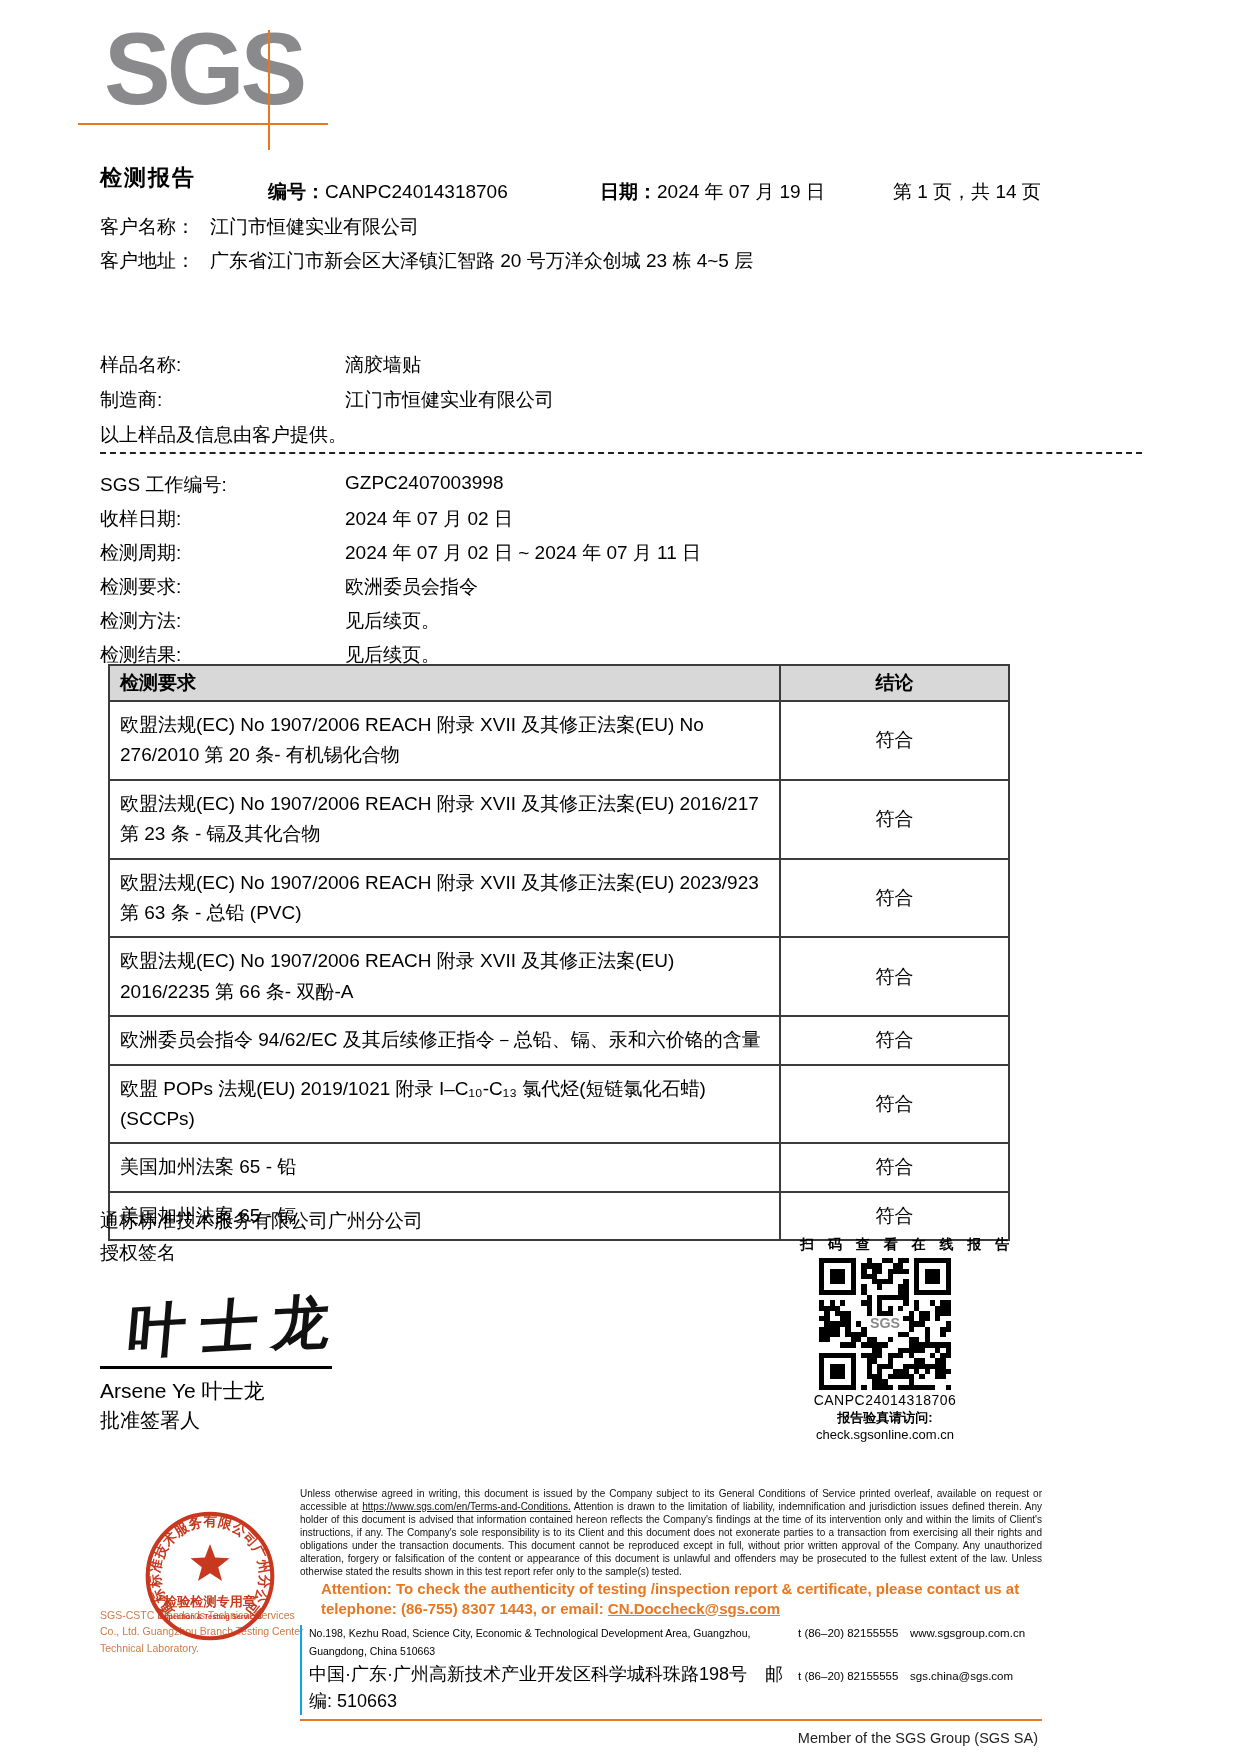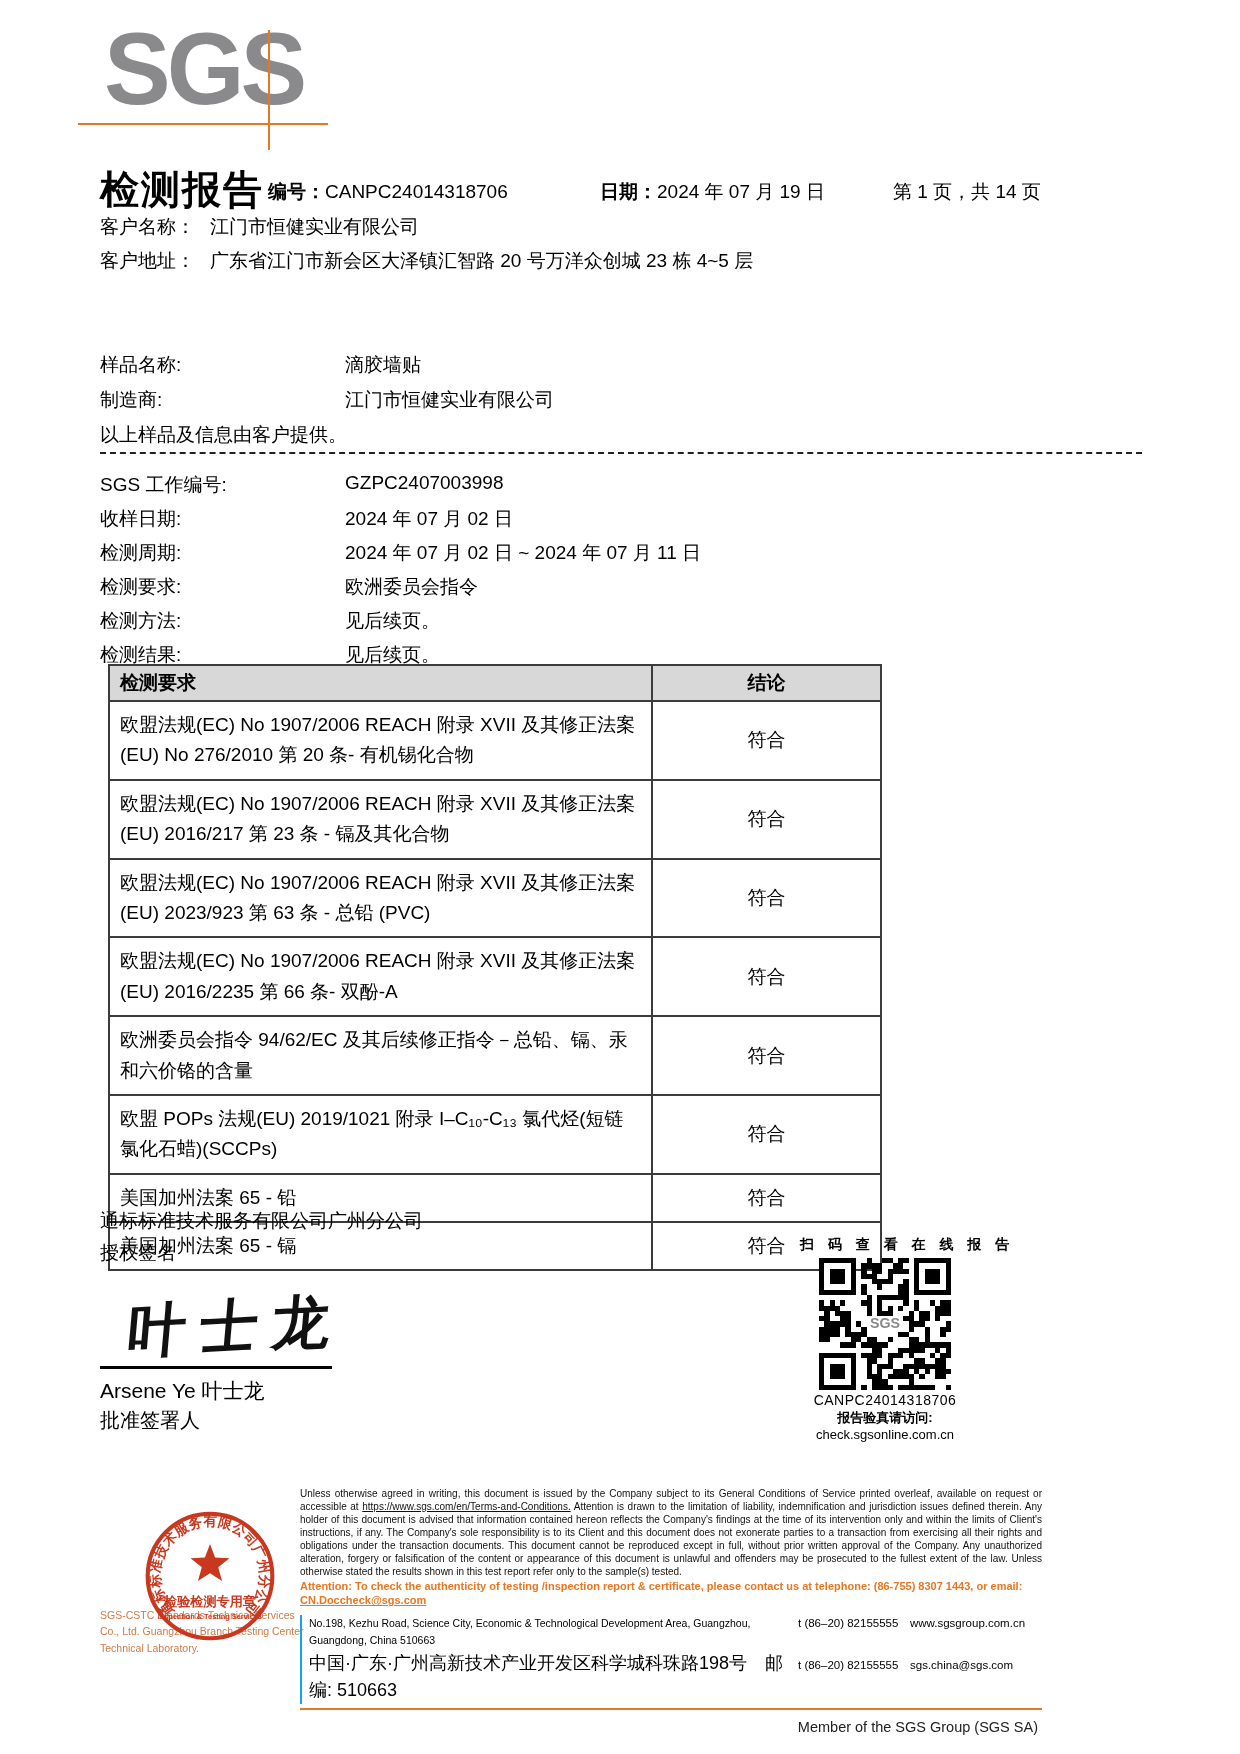--- a/index.html
+++ b/index.html
@@ -9,41 +9,41 @@
   }
   
   .logo{position:absolute;left:96px;top:18px;width:230px;height:130px;}
   .logo-text{
     position:absolute;left:8px;top:0px;font-size:100px;font-weight:bold;color:#8a8a8d;
     letter-spacing:-4px;line-height:1;transform:scaleY(1.02);
   }
   .logo-vline{position:absolute;left:172px;top:12px;width:2px;height:120px;background:#e87722;}
   .logo-hline{position:absolute;left:-18px;top:105px;width:250px;height:2px;background:#e87722;}
   
-  .report-title{position:absolute;left:100px;top:163px;font-size:39px;font-weight:bold;letter-spacing:2px;}
+  .report-title{position:absolute;left:100px;top:163px;font-size:22px;font-weight:bold;letter-spacing:2px;}
   .hdr-item{position:absolute;top:179px;font-size:19px;white-space:nowrap;}
   .hdr-label{font-weight:bold;}
   .hdr-no{left:268px;}
   .hdr-date{left:600px;}
   .hdr-page{left:893px;font-weight:normal;}
   
   .kv{position:absolute;font-size:19px;white-space:nowrap;}
   .kv .v{position:absolute;white-space:nowrap;}
   .cust-name{left:100px;top:214px;}
   .cust-addr{left:100px;top:248px;}
   .samp-name{left:100px;top:352px;}
   .samp-manu{left:100px;top:387px;}
   .samp-note{left:100px;top:422px;font-size:19px;position:absolute;}
   .dash-sep{position:absolute;left:100px;top:452px;width:1042px;border-top:2px dashed #222;}
   .job-row{position:absolute;left:100px;font-size:19px;white-space:nowrap;}
   .job-row .v{position:absolute;left:245px;white-space:nowrap;}
   .cust-row .v{position:absolute;left:110px;white-space:nowrap;}
   .samp-row .v{position:absolute;left:245px;white-space:nowrap;}
   
-  .results{position:absolute;left:108px;top:664px;width:774px;border-collapse:collapse;font-size:19px;}
+  .results{position:absolute;left:108px;top:664px;width:902px;border-collapse:collapse;font-size:19px;}
   .results th,.results td{border:2px solid #3b3b3b;}
   .results th{background:#d8d8d8;font-weight:bold;height:32px;}
   .results th.req{text-align:left;padding-left:10px;}
   .results th.con{width:225px;text-align:center;}
   .results td.req{padding:8px 10px;line-height:1.6;}
   .results td.con{text-align:center;}
   
   .sig-company{position:absolute;left:100px;top:1208px;font-size:19px;}
   .sig-label{position:absolute;left:100px;top:1240px;font-size:19px;}
   .signature{
@@ -60,21 +60,21 @@
   .qr-box{width:132px;height:132px;margin:4px auto 2px auto;}
   .qr-no{font-size:14px;letter-spacing:0.5px;}
   .qr-verify1{font-size:13px;font-weight:bold;margin-top:1px;}
   .qr-verify2{font-size:13px;}
   
   .stamp-behind{position:absolute;left:100px;top:1607px;width:210px;font-size:10.5px;color:#cf7a45;line-height:1.55;}
   .stamp{position:absolute;left:128px;top:1494px;width:164px;height:164px;}
   .footer{position:absolute;left:300px;top:1487px;width:742px;}
   .disclaimer{font-size:10px;line-height:1.3;text-align:justify;color:#111;}
   .disclaimer a{color:#111;text-decoration:underline;}
-  .attention{font-size:11px;line-height:1.3;color:#e87722;font-weight:bold;margin-top:1px;}
+  .attention{font-size:15px;line-height:1.3;color:#e87722;font-weight:bold;margin-top:1px;margin-left:21px;}
   .attention a{color:#e87722;text-decoration:underline;font-weight:bold;}
   .addr-block{margin-top:7px;border-left:2px solid #0ea5e9;padding-left:7px;}
   .addr-row{display:flex;align-items:baseline;}
   .addr-row .addr{flex:1;}
   .addr-en{font-size:10.5px;transform-origin:left;line-height:1.7;}
   .addr-cn{font-size:18px;line-height:1.5;}
   .addr-row .tel{width:112px;font-size:11.5px;}
   .addr-row .net{width:132px;font-size:11.5px;}
   .footer-rule{border:0;border-top:2px solid #e87722;margin:4px 0 0 0;}
   .member{margin-top:9px;font-size:14.5px;text-align:right;padding-right:4px;color:#222;}

